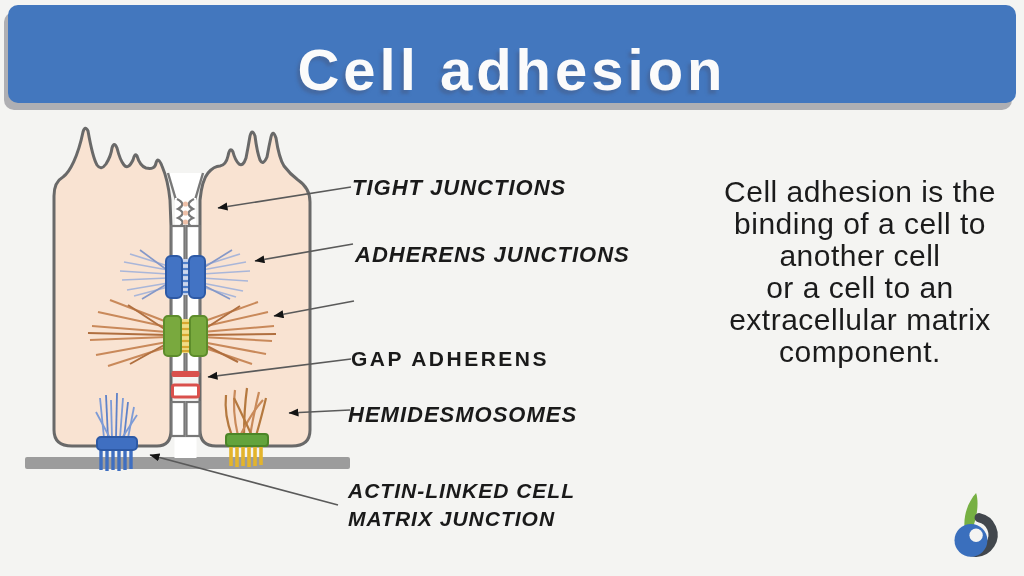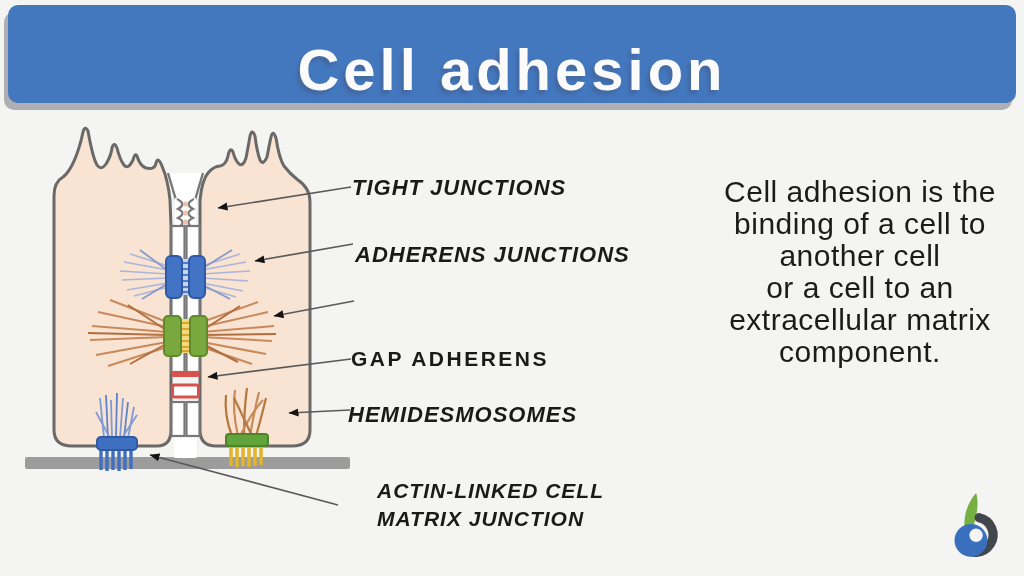--- a/index.html
+++ b/index.html
@@ -23,21 +23,21 @@
   
   .jlabel{
     position:absolute;color:#1a1a1a;font-weight:700;font-style:italic;
     font-size:22px;letter-spacing:1px;white-space:pre-line;line-height:28px;
   }
   .lbl-tight{left:352px;top:174px;}
   .lbl-adherens{left:355px;top:231px;margin-top:10px;}
   .lbl-desmosomes{left:356px;top:288px;}
   .lbl-gap{left:351px;top:345px;font-style:normal;font-size:21px;letter-spacing:2.5px;}
   .lbl-hemi{left:348px;top:401px;}
-  .lbl-actin{left:348px;top:477px;font-size:21px;margin-left:29px;}
+  .lbl-actin{left:348px;top:477px;font-size:21px;}
   
   .definition{
     position:absolute;left:695px;top:160px;width:330px;
     font-size:30px;line-height:32px;color:#1b1b1b;text-align:center;
     white-space:pre-line;letter-spacing:0.5px;margin-top:16px;
   }
   
   .logo{position:absolute;left:941px;top:490px;width:64px;height:74px;}
 </style>
 </head>

